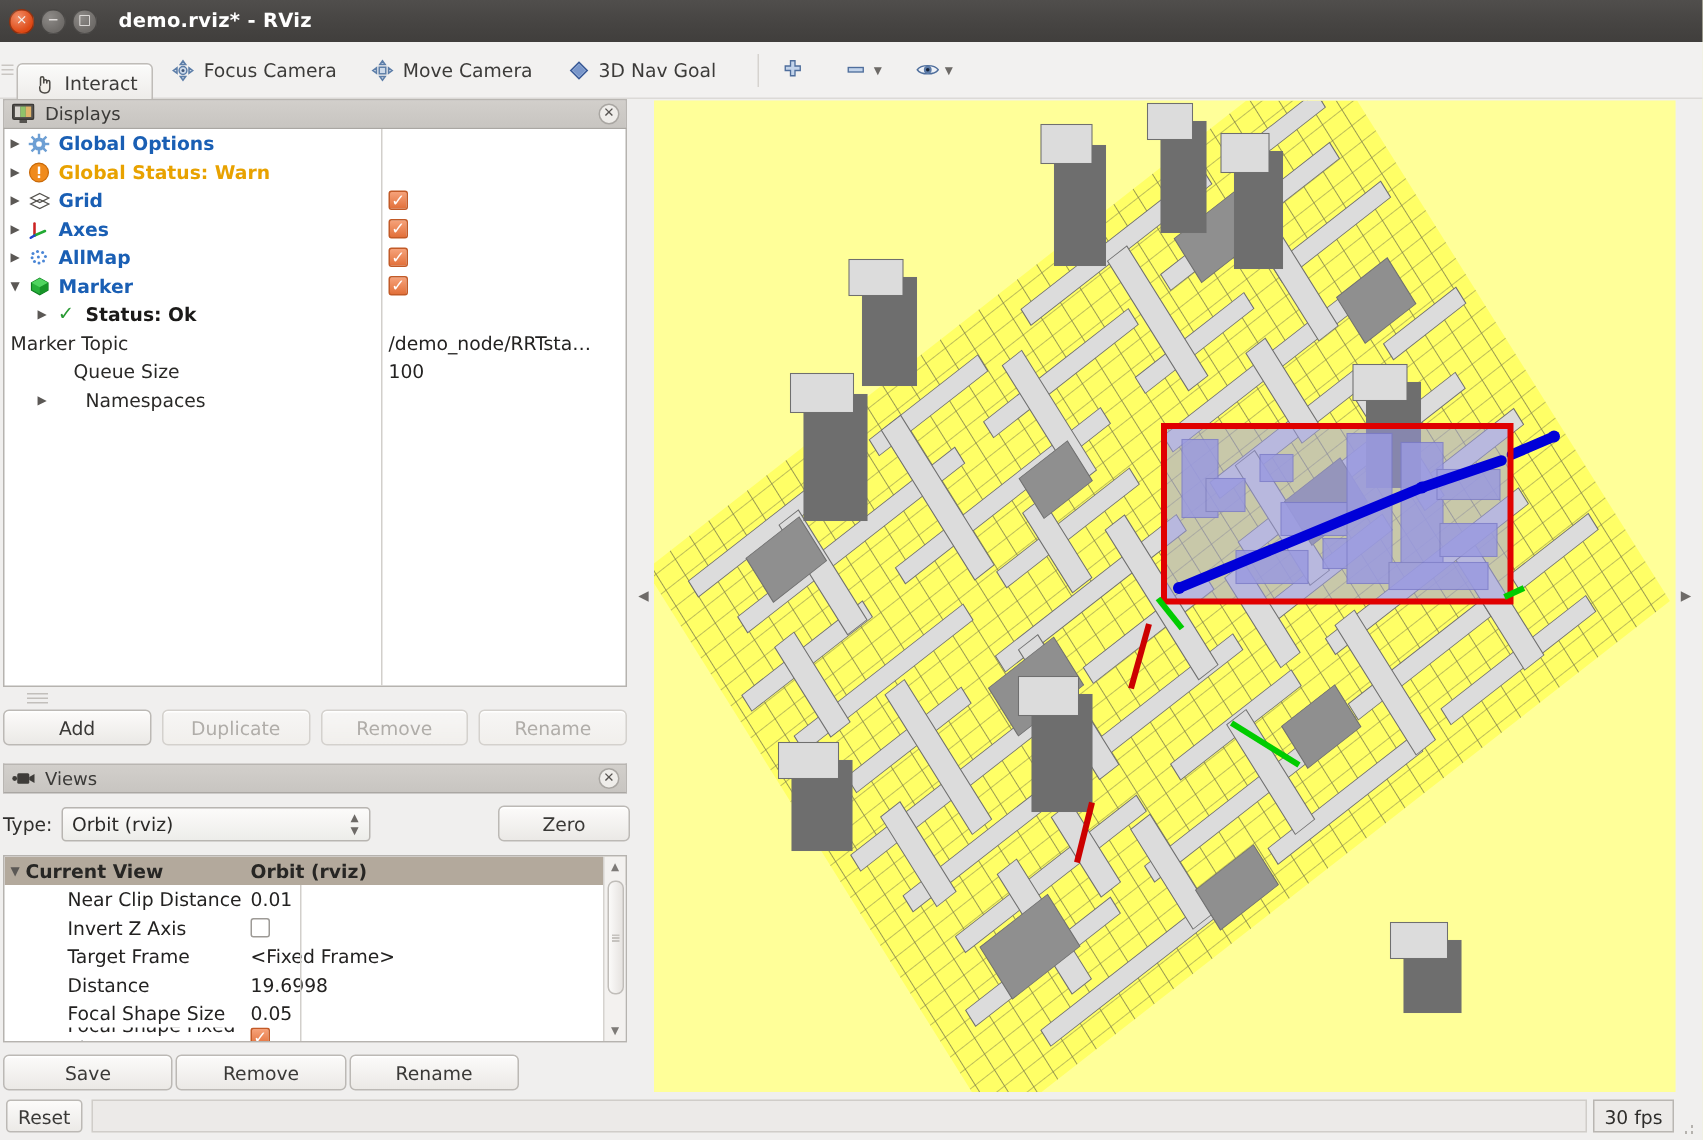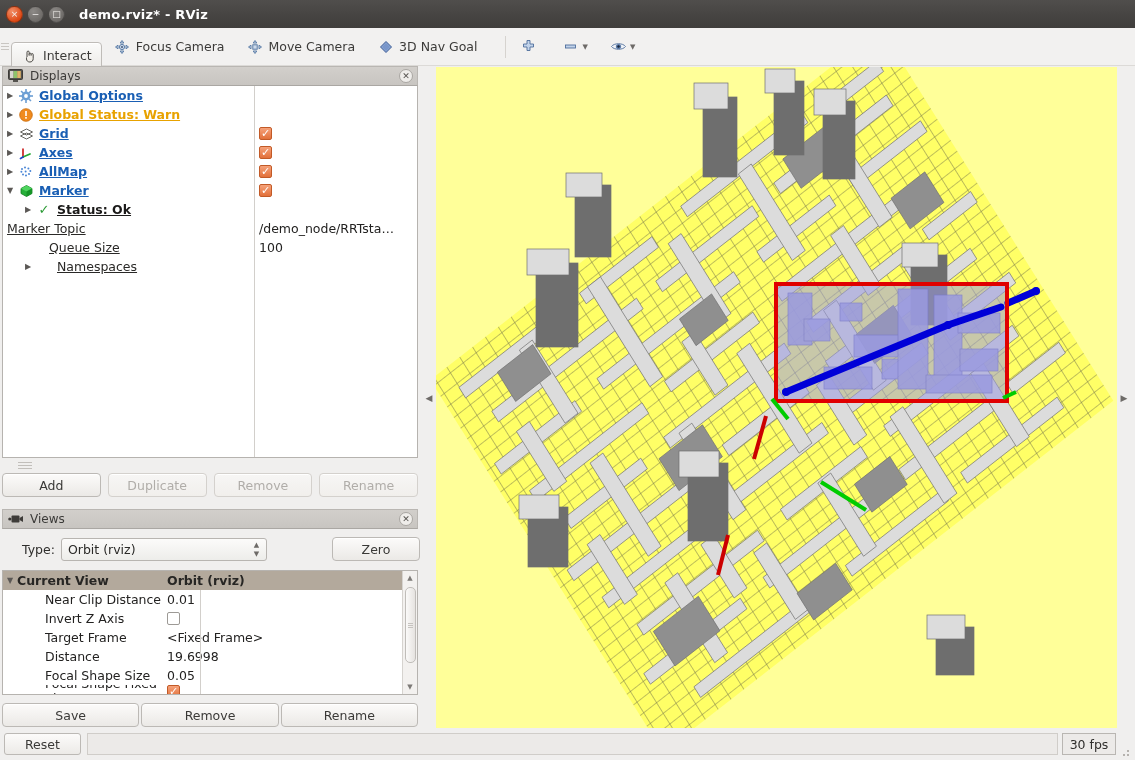--- a/index.html
+++ b/index.html
@@ -92,21 +92,21 @@
   }
   .trow {
     position: relative; height: 19px; display: flex; align-items: center;
     font-size: 12.5px;
   }
   .arrow {
     width: 14px; height: 19px; display:flex; align-items:center; justify-content:center;
     font-size: 8px; color: #5b5855;
   }
   .titem-icon { width: 18px; height:18px; display:flex; align-items:center; justify-content:center; }
-  .tlabel { margin-left: 4px; text-decoration: underline; }
+  .tlabel { margin-left: 4px; }
   .blue { color: #1a5fb4; font-weight: bold; }
   .orange { color: #e8a200; font-weight: bold; }
   .plain { color: #2a2927; }
   .bold-plain { color: #1b1a19; font-weight: bold; }
   .valcell {
     position: absolute; left: 256px; top: 0; height: 19px;
     display: flex; align-items: center; font-size: 12.5px; color: #232221;
   }
   .cbox {
     width: 13px; height: 13px; border-radius: 2px;
@@ -144,21 +144,21 @@
   }
   .btn.disabled { color: #b0ada9; border-color: #d4d1cd;
     background: linear-gradient(to bottom,#f7f6f5,#f1efec); }
 
   
   #views-title { position: absolute; left: 2px; top: 509px; width: 416px; }
   #views-typerow {
     position: absolute; left: 2px; top: 536px; width: 416px; height: 26px;
     display: flex; align-items: center;
   }
-  .tlabel-type { font-size: 12.5px; color: #2f2e2c; margin-right: 6px; margin-left: 20px; }
+  .tlabel-type { font-size: 12.5px; color: #2f2e2c; margin-right: 6px; }
   .combo {
     position: relative; width: 206px; height: 23px;
     background: linear-gradient(to bottom,#fcfbfa,#ededea);
     border: 1px solid #b8b5b1; border-radius: 3px;
     display: flex; align-items: center; padding: 0 6px;
     font-size: 12.5px; color: #2b2a28;
   }
   .spin {
     position: absolute; right: 5px; top: 3px; width: 9px; height: 16px;
     display: flex; flex-direction: column; justify-content: space-between;
@@ -195,21 +195,21 @@
     background: linear-gradient(to right,#fbfaf9,#e6e3e0);
     border: 1px solid #c0bdb9; border-radius: 5px;
     display:flex; align-items:center; justify-content:center;
   }
   .vsb-thumb i {
     display:block; width:5px; height:5px;
     background: repeating-linear-gradient(to bottom,#c6c3bf 0 1px,transparent 1px 2px);
   }
 
   #views-buttons {
-    position: absolute; left: 2px; top: 703px; width: 416px; height: 24px;
+    position: absolute; left: 2px; top: 703px; width: 344px; height: 24px;
     display: flex; gap: 2px; justify-content: center;
   }
 
   
   #viewport {
     position: absolute; left: 436px; top: 67px; width: 681px; height: 661px;
     background: #ffff99; overflow: hidden;
   }
   #viewport svg { display:block; }
 
@@ -220,21 +220,21 @@
   }
   #handle-left { left: 424px; }
   #handle-right { left: 1119px; }
 
   
   #statusbar {
     position: absolute; left: 0; top: 728px; width: 1135px; height: 32px;
     background: #f0efee; display: flex; align-items: center; padding: 0 4px;
   }
   #reset-btn {
-    height: 22px; padding: 0 20px; border-radius: 3px;
+    height: 22px; padding: 0 7px; border-radius: 3px;
     background: linear-gradient(to bottom,#fcfbfa,#eceae7);
     border: 1px solid #bcb9b5;
     display:flex; align-items:center; font-size:12.5px; color:#3a3937;
   }
   #status-field {
     flex: 1; height: 22px; margin-left: 6px;
     background: #eceae8; border: 1px solid #d0cdc9;
   }
   #fps-field {
     width: 54px; height: 22px; margin-left: 4px;

